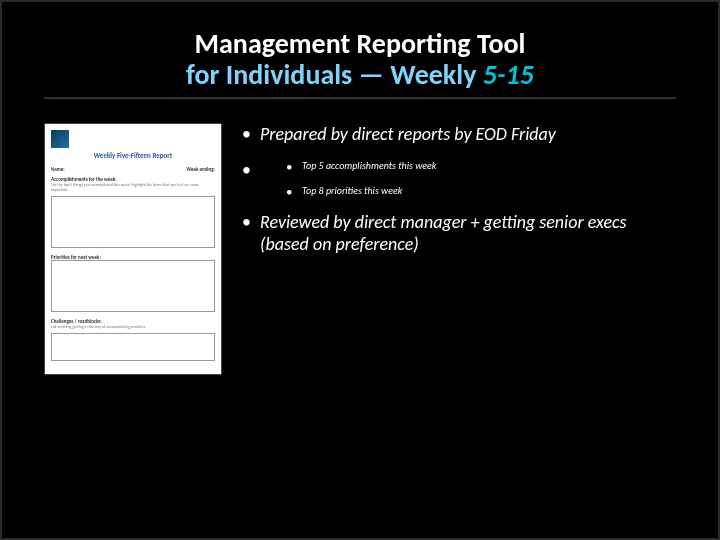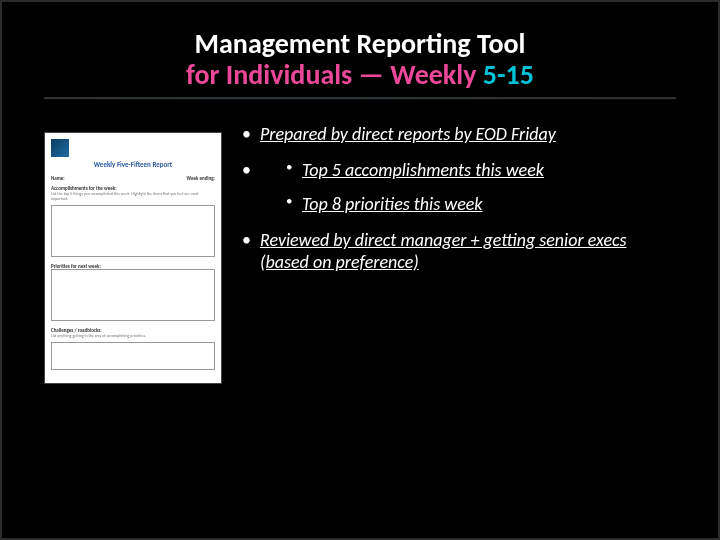--- a/index.html
+++ b/index.html
@@ -11,22 +11,22 @@
     box-sizing:border-box;
   }
   .title-wrap{margin-bottom:24px;text-align:center;}
   .title{
     font-size:28px;
     line-height:1.12;
     font-weight:700;
     color:#fff;
     margin:0 0 6px 0;
   }
-  .title-line2{color:#ec4899;}
-  .accent-5-15{color:#00c2d6;}
+  .title-line2{color:#7dd3fc;}
+  .accent-5-15{color:#00c2d6;font-style:italic;}
   .underline{
     height:0;
     border-bottom:2px solid #2f2f2f;
     box-shadow:0 1px 0 #0a0a0a;
     margin-top:4px;
     position:relative;
   }
   .underline:after{
     content:"";
     position:absolute;left:0;right:0;top:0;
@@ -43,21 +43,20 @@
     flex:0 0 178px;
     height:252px;
     background:#fff;
     color:#333;
     border:1px solid #444;
     box-shadow:0 0 10px rgba(0,0,0,.7);
     padding:6px;
     box-sizing:border-box;
     font-size:5px;
     line-height:1.2;
-    margin-top:9px;
   }
   .thumb .doc-header{
     display:flex;align-items:center;gap:4px;margin-bottom:4px;
   }
   .thumb .logo{
     width:18px;height:18px;background:linear-gradient(135deg,#0b3c5d,#1d6fa5);
   }
   .thumb .doc-title{
     text-align:center;color:#2a5aa0;font-weight:700;font-size:7px;margin:4px 0 6px;
   }
@@ -70,30 +69,29 @@
   .bullets{
     flex:1 1 auto;
     font-size:18px;
   }
   ul.l1{list-style:none;margin:0;padding:0;}
   ul.l1>li{
     position:relative;
     padding-left:18px;
     margin:0 8px 14px 0;
     font-style:italic;
-    text-decoration:underline;
   }
   ul.l1>li:before{
     content:"•";
     position:absolute;left:0;top:0;
     color:#fff;font-style:normal;
   }
   ul.l2{
     list-style:none;margin:10px 0 0 0;padding:0 0 0 26px;
-    font-size:18px;
+    font-size:10px;
   }
   ul.l2>li{
     position:relative;padding-left:16px;margin:0 0 12px 0;
     font-style:italic;
   }
   ul.l2>li:before{
     content:"•";position:absolute;left:0;top:0;color:#fff;font-style:normal;font-size:13px;
   }
 </style>
 </head>

